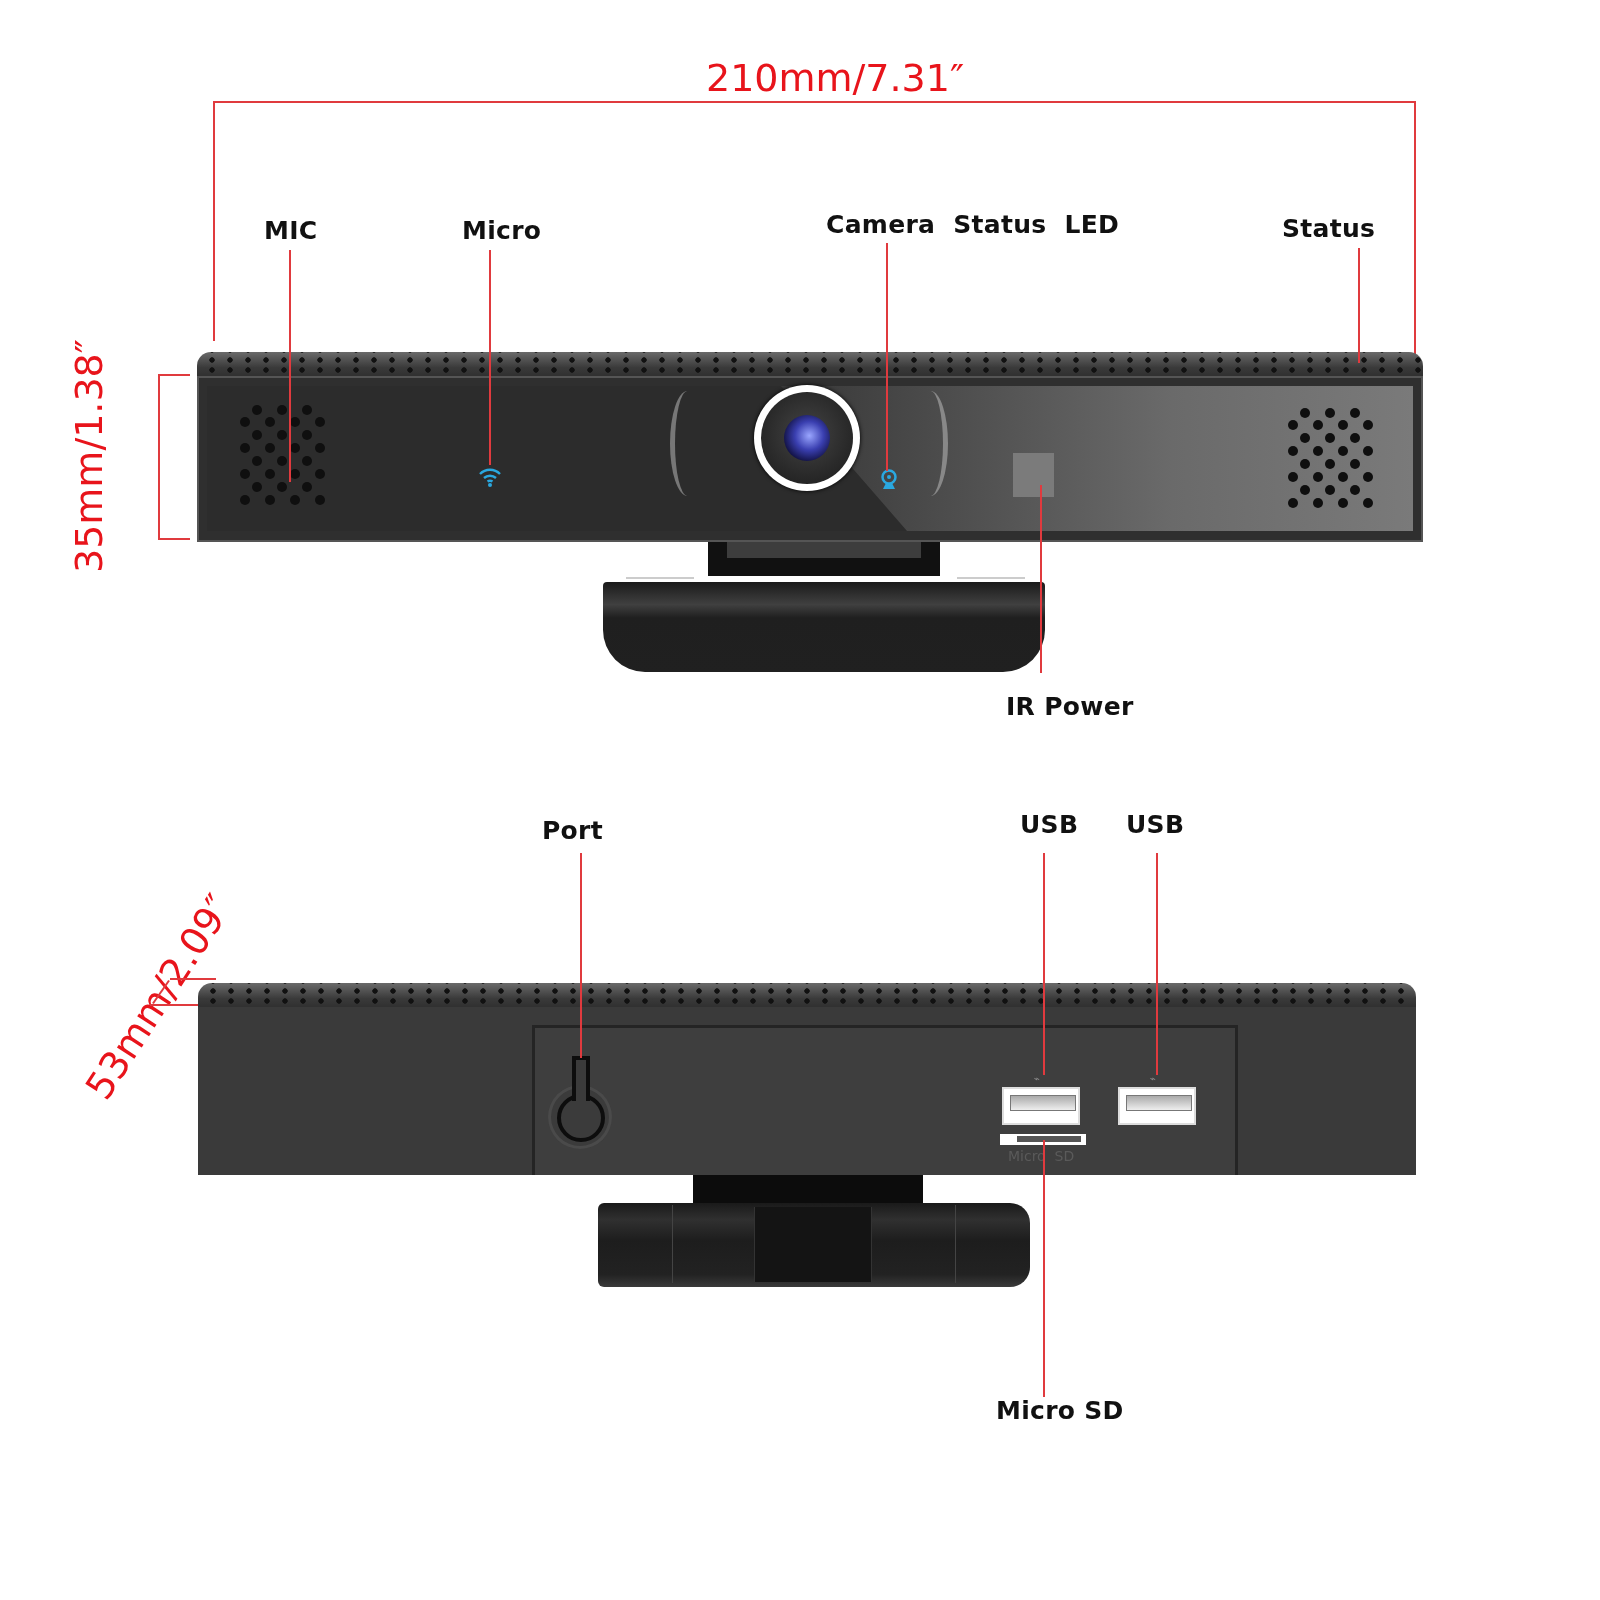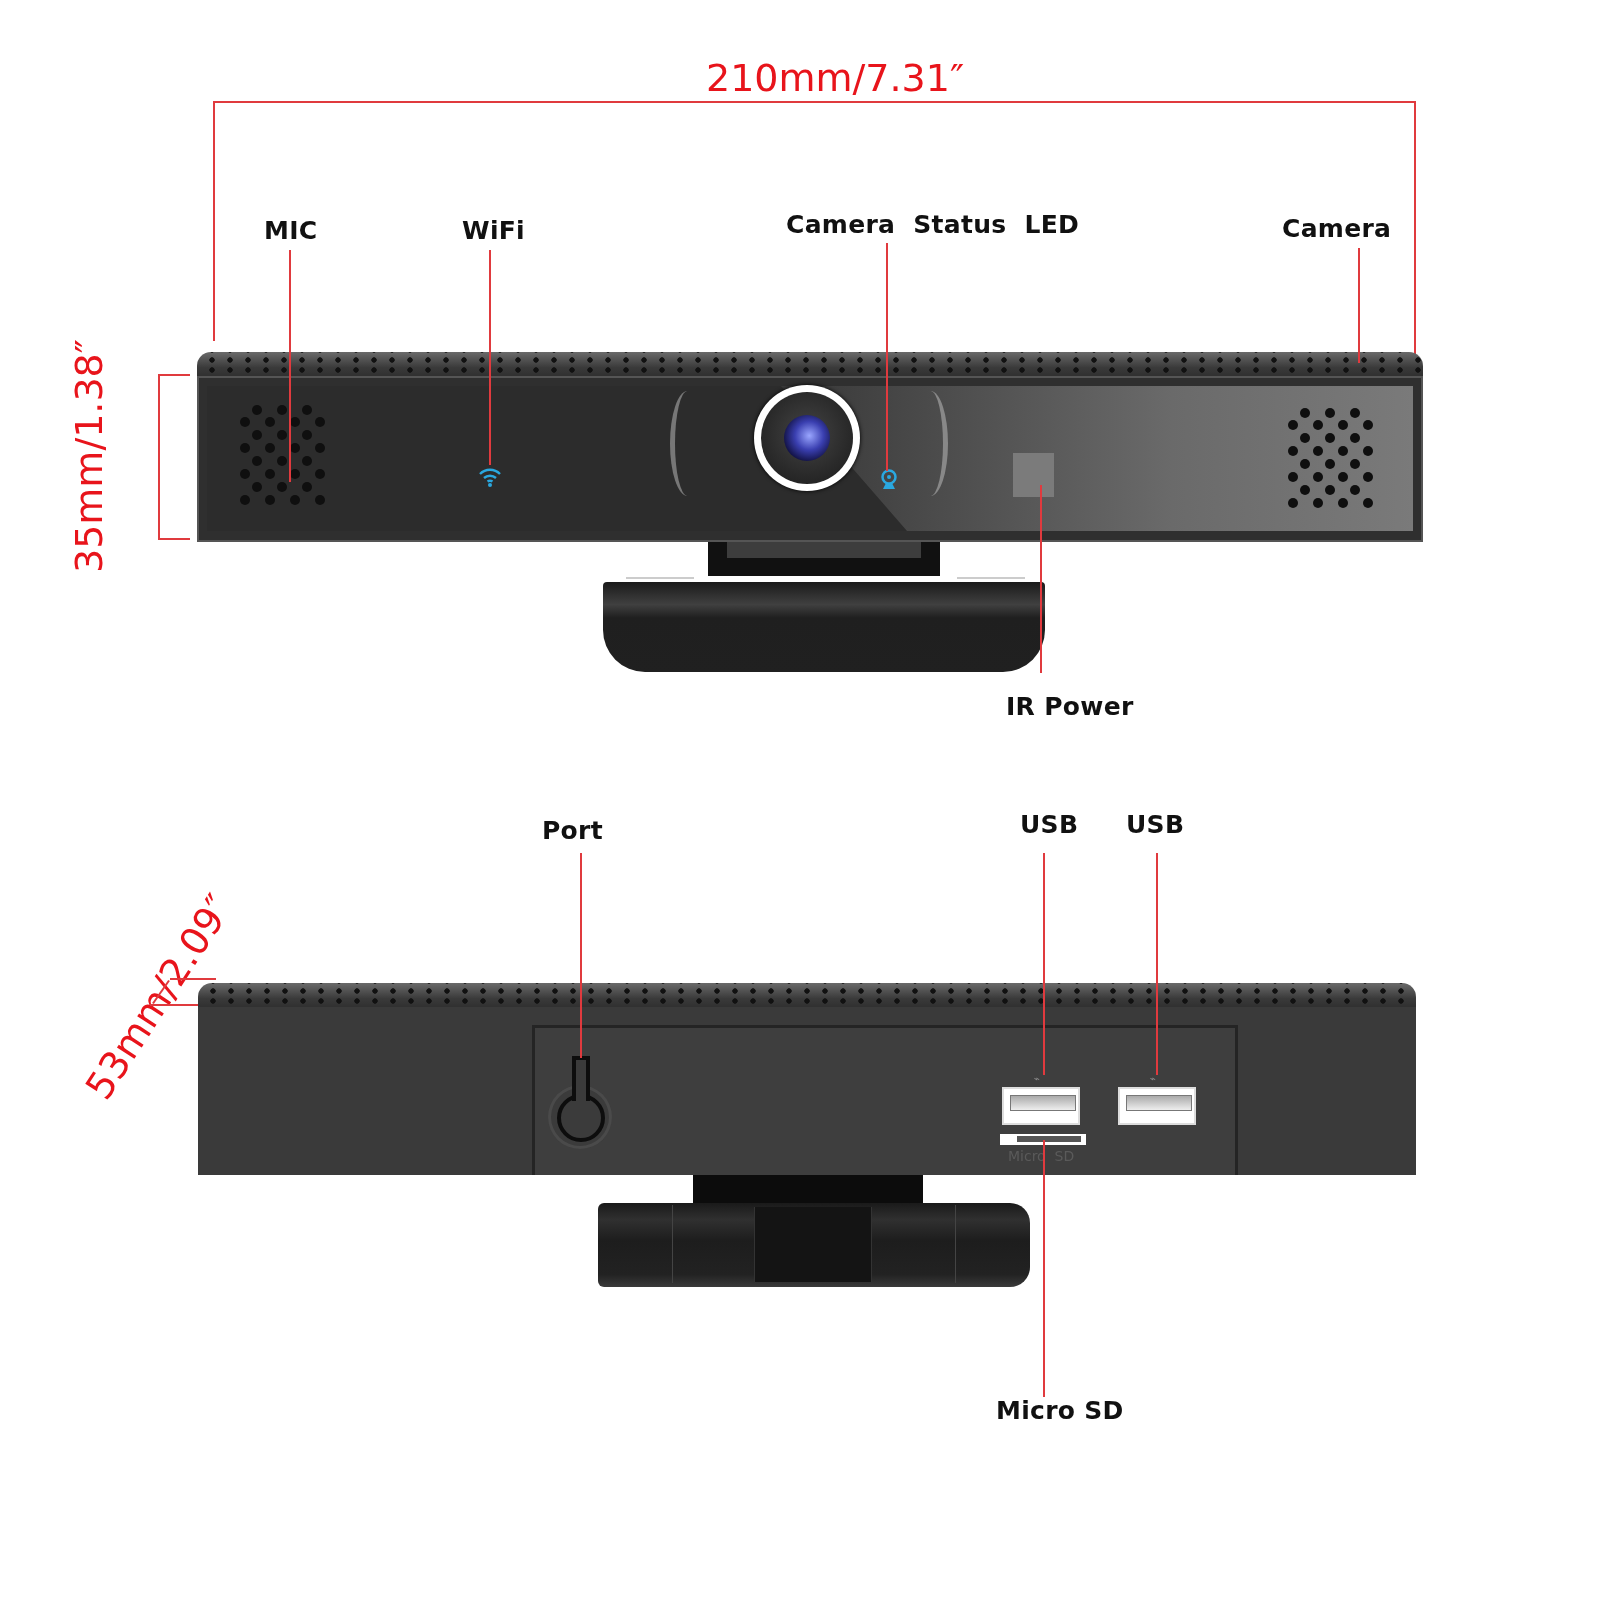--- a/index.html
+++ b/index.html
@@ -123,27 +123,27 @@
   <div class="abs" style="left:708px; top:542px; width:232px; height:34px; background:#111;"></div>
   <div class="abs" style="left:727px; top:542px; width:194px; height:16px; background:#3d3d3d;"></div>
   <div class="abs" style="left:603px; top:582px; width:442px; height:90px; background:linear-gradient(#1a1a1a 0%, #404040 25%, #1f1f1f 40%, #202020 100%); border-radius:4px 4px 42px 42px;"></div>
   <div class="abs" style="left:626px; top:577px; width:68px; height:2px; background:#ccc;"></div>
   <div class="abs" style="left:957px; top:577px; width:68px; height:2px; background:#ccc;"></div>
 </div>
 
 <div class="label" style="left:264px; top:216px;">MIC</div>
 <div class="rline" style="left:289px; top:250px; width:2px; height:232px;"></div>
 
-<div class="label" style="left:462px; top:216px;">WiFi</div>
+<div class="label" style="left:462px; top:216px;">Micro</div>
 <div class="rline" style="left:489px; top:250px; width:2px; height:215px;"></div>
 
-<div class="label" style="left:786px; top:210px; white-space:pre;">Camera  Status  LED</div>
+<div class="label" style="left:826px; top:210px; white-space:pre;">Camera  Status  LED</div>
 <div class="rline" style="left:886px; top:243px; width:2px; height:228px;"></div>
 
-<div class="label" style="left:1282px; top:214px;">Camera</div>
+<div class="label" style="left:1282px; top:214px;">Status</div>
 <div class="rline" style="left:1358px; top:248px; width:2px; height:115px;"></div>
 
 <div class="label" style="left:1006px; top:692px;">IR Power</div>
 <div class="rline" style="left:1040px; top:485px; width:2px; height:188px;"></div>
 
 <div class="dim" style="left:42px; top:975px; font-size:38px; transform:rotate(-57deg); transform-origin:center;">53mm/2.09″</div>
 <div class="rline" style="left:170px; top:978px; width:46px; height:2px;"></div>
 <div class="rline" style="left:150px; top:1004px; width:52px; height:2px;"></div>
 <div class="rline" style="left:160px; top:978px; width:2px; height:28px; transform:rotate(35deg);"></div>
 

